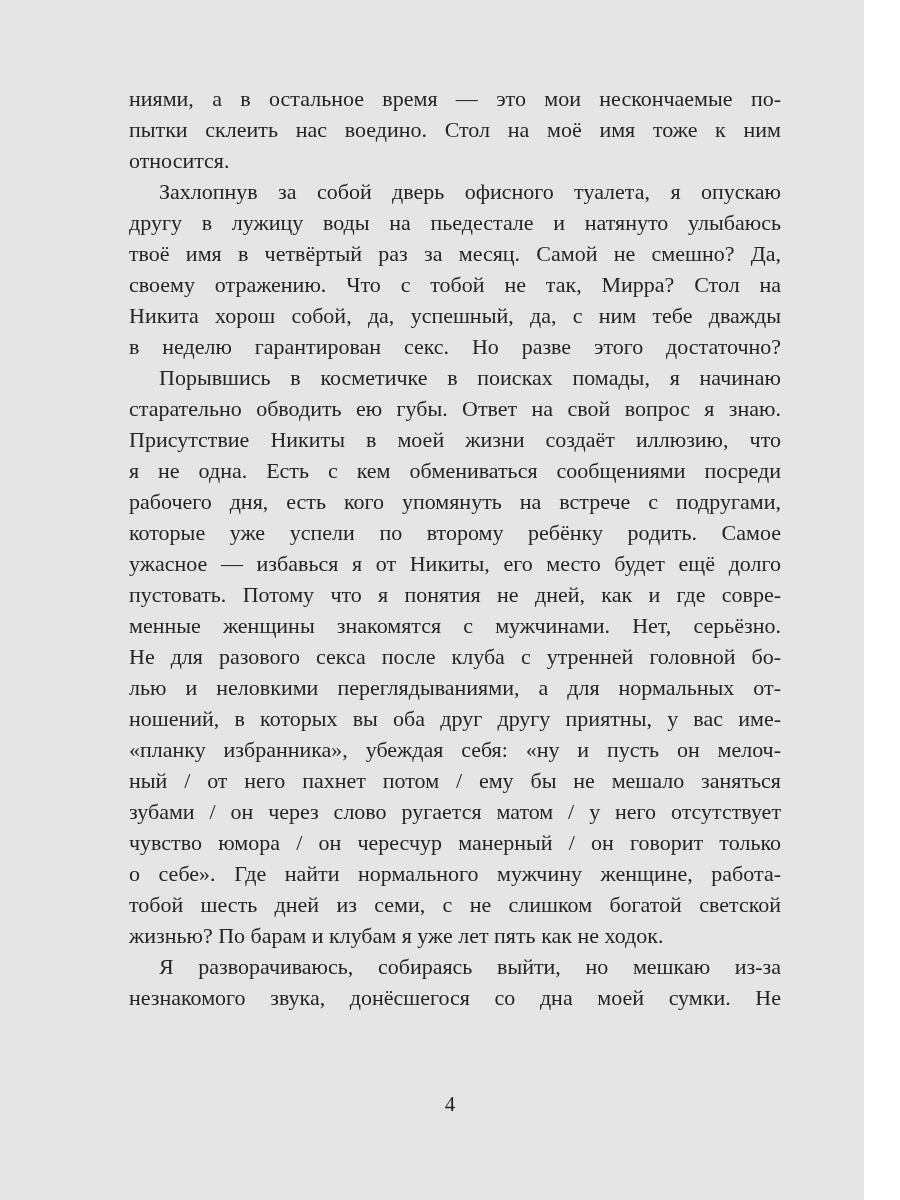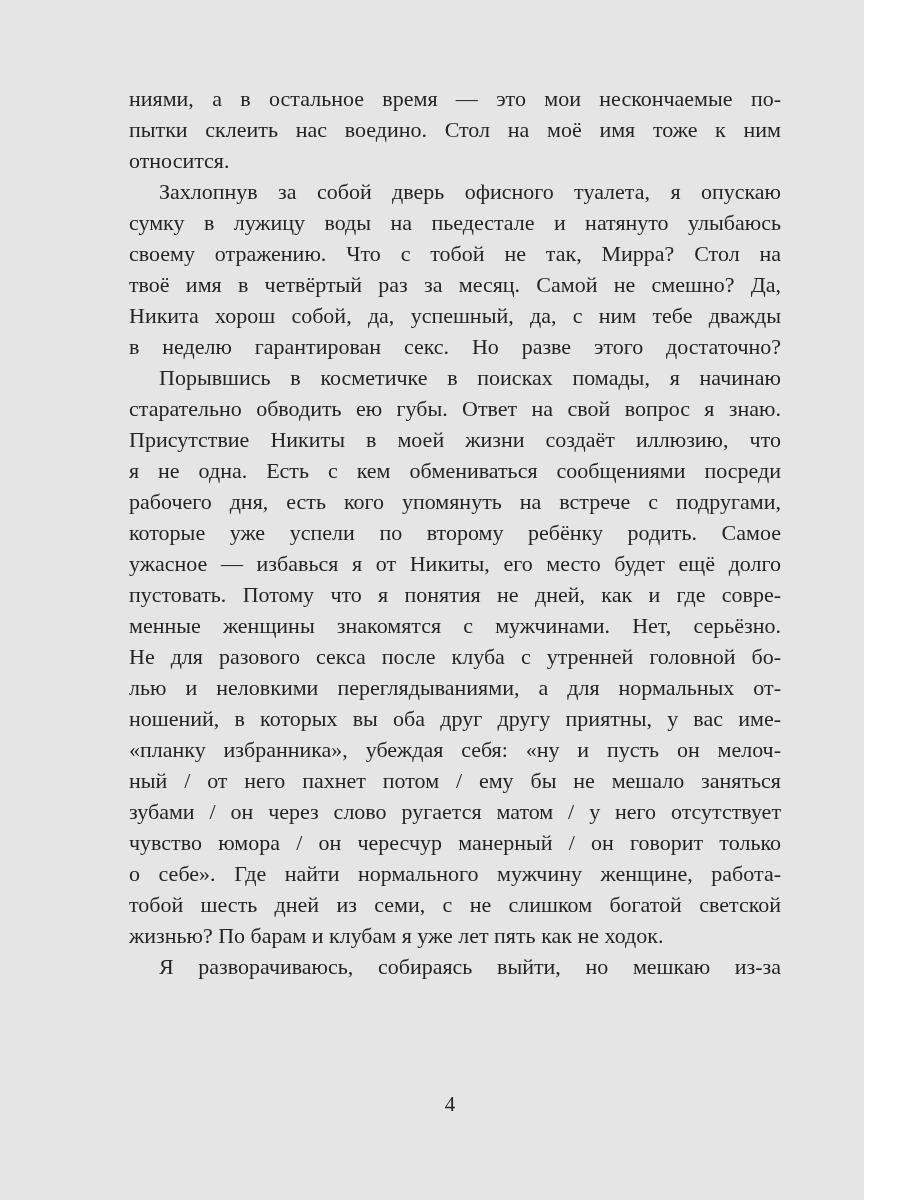--- a/index.html
+++ b/index.html
@@ -55,23 +55,23 @@
 <div class="page">
   <div class="text-column">
 
   <div class="paragraph">
         <div class="line">ниями, а в остальное время — это мои нескончаемые по-</div>
         <div class="line">пытки склеить нас воедино. Стол на моё имя тоже к ним</div>
         <div class="line last">относится.</div>
       </div>
       <div class="paragraph">
         <div class="line indent">Захлопнув за собой дверь офисного туалета, я опускаю</div>
-        <div class="line">сумку в лужицу воды на пьедестале и натянуто улыбаюсь</div>
+        <div class="line">другу в лужицу воды на пьедестале и натянуто улыбаюсь</div>
+        <div class="line">твоё имя в четвёртый раз за месяц. Самой не смешно? Да,</div>
         <div class="line">своему отражению. Что с тобой не так, Мирра? Стол на</div>
-        <div class="line">твоё имя в четвёртый раз за месяц. Самой не смешно? Да,</div>
         <div class="line">Никита хорош собой, да, успешный, да, с ним тебе дважды</div>
         <div class="line">в неделю гарантирован секс. Но разве этого достаточно?</div>
       </div>
       <div class="paragraph">
         <div class="line indent">Порывшись в косметичке в поисках помады, я начинаю</div>
         <div class="line">старательно обводить ею губы. Ответ на свой вопрос я знаю.</div>
         <div class="line">Присутствие Никиты в моей жизни создаёт иллюзию, что</div>
         <div class="line">я не одна. Есть с кем обмениваться сообщениями посреди</div>
         <div class="line">рабочего дня, есть кого упомянуть на встрече с подругами,</div>
         <div class="line">которые уже успели по второму ребёнку родить. Самое</div>
@@ -84,16 +84,17 @@
         <div class="line">«планку избранника», убеждая себя: «ну и пусть он мелоч-</div>
         <div class="line">ный / от него пахнет потом / ему бы не мешало заняться</div>
         <div class="line">зубами / он через слово ругается матом / у него отсутствует</div>
         <div class="line">чувство юмора / он чересчур манерный / он говорит только</div>
         <div class="line">о себе». Где найти нормального мужчину женщине, работа-</div>
         <div class="line">тобой шесть дней из семи, с не слишком богатой светской</div>
         <div class="line last">жизнью? По барам и клубам я уже лет пять как не ходок.</div>
       </div>
       <div class="paragraph">
         <div class="line indent">Я разворачиваюсь, собираясь выйти, но мешкаю из-за</div>
+        <div class="line">незнакомого звука, донёсшегося со дна моей сумки. Не</div>
       </div>
     </div>
   <div class="page-number">4</div>
 </div>
 
 </body></html>

